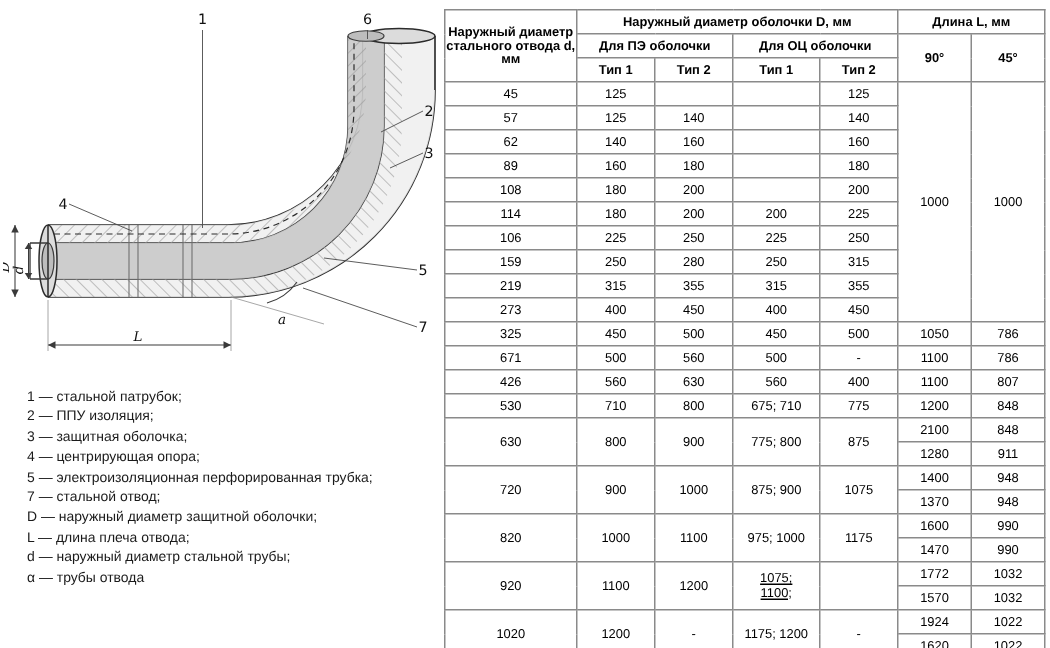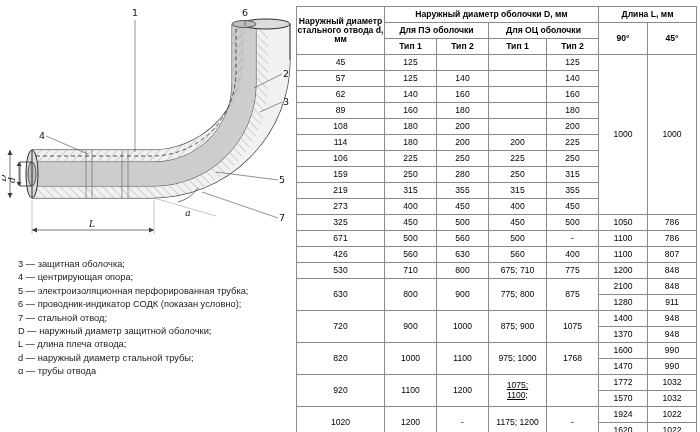--- a/index.html
+++ b/index.html
@@ -188,24 +188,25 @@
       <text x="40" y="137" font-size="9.5" fill="#111" text-anchor="middle" font-family="DejaVu Sans, sans-serif">4</text>
 
       <line x1="276" y1="178" x2="214" y2="170" stroke="#4a4a4a" stroke-width="0.6"></line>
       <text x="280" y="181" font-size="9.5" fill="#111" text-anchor="middle" font-family="DejaVu Sans, sans-serif">5</text>
 
       <line x1="276" y1="216" x2="200" y2="190" stroke="#4a4a4a" stroke-width="0.6"></line>
       <text x="280" y="219" font-size="9.5" fill="#111" text-anchor="middle" font-family="DejaVu Sans, sans-serif">7</text>
     </svg>
 
     <div class="legend">
+      <div>1 — стальной патрубок;</div>
+      <div>2 — ППУ изоляция;</div>
       <div>3 — защитная оболочка;</div>
       <div>4 — центрирующая опора;</div>
       <div>5 — электроизоляционная перфорированная трубка;</div>
-      <div>6 — проводник-индикатор СОДК (показан условно);</div>
       <div>7 — стальной отвод;</div>
       <div>D — наружный диаметр защитной оболочки;</div>
       <div>L — длина плеча отвода;</div>
       <div>d — наружный диаметр стальной трубы;</div>
       <div>α — трубы отвода</div>
     </div>
   </div>
 
   <div class="table-wrap">
     <table class="spec">
@@ -370,21 +371,21 @@
           </tr>
           <tr>
             <td class="val">1370</td>
             <td class="val">948</td>
           </tr>
           <tr>
             <td class="val" rowspan="2">820</td>
             <td class="val" rowspan="2">1000</td>
             <td class="val" rowspan="2">1100</td>
             <td class="val" rowspan="2">975; 1000</td>
-            <td class="val" rowspan="2">1768</td>
+            <td class="val" rowspan="2">1175</td>
             <td class="val">1600</td>
             <td class="val">990</td>
           </tr>
           <tr>
             <td class="val">1470</td>
             <td class="val">990</td>
           </tr>
           <tr>
             <td class="val" rowspan="2">920</td>
             <td class="val" rowspan="2">1100</td>

